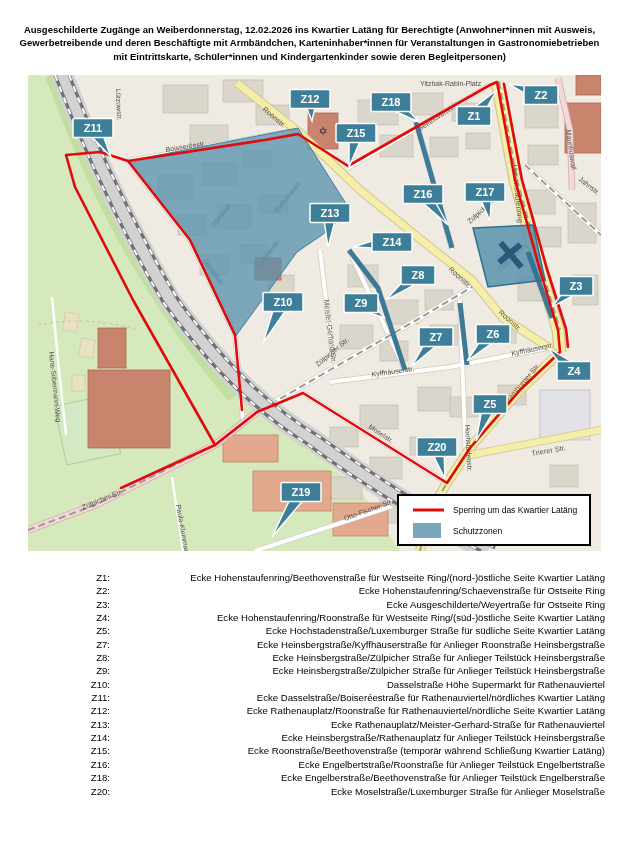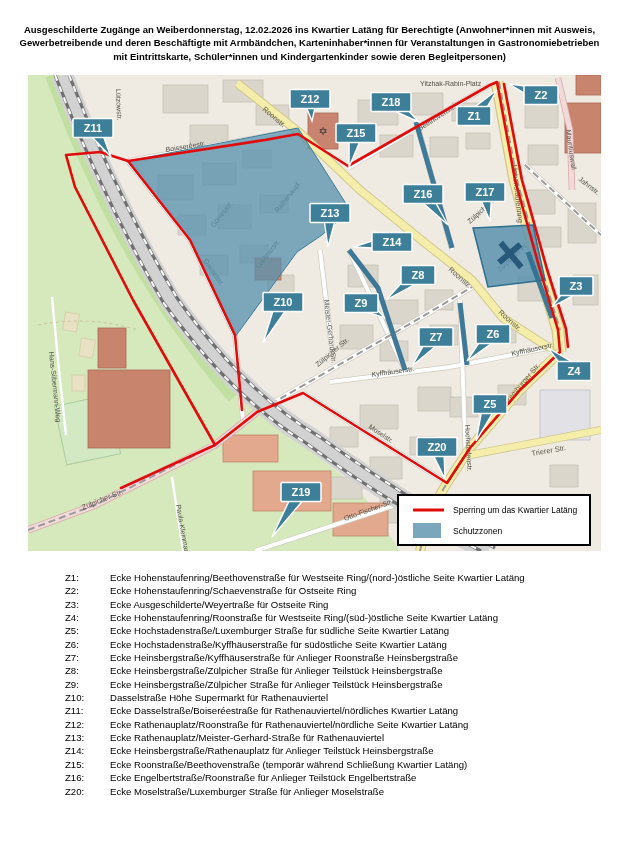--- a/index.html
+++ b/index.html
@@ -5,21 +5,21 @@
   html,body{margin:0;padding:0;background:#fff;}
   body{width:619px;height:843px;position:relative;font-family:"Liberation Sans",sans-serif;overflow:hidden;}
   .title{position:absolute;left:16px;top:23px;width:587px;text-align:center;
          font-size:9.5px;font-weight:bold;line-height:1.4;color:#000;}
   .map{position:absolute;left:28px;top:75px;width:573px;height:476px;overflow:hidden;background:#efebe2;}
   .map svg{display:block;}
   .street{font-size:7px;fill:#4f4e47;}
   .street.big{font-size:7.4px;fill:#5a5648;}
   .marker-text{font-size:11px;font-weight:bold;fill:#ffffff;text-anchor:middle;}
   .legend-text{font-size:8.5px;fill:#000;}
-  .list{position:absolute;left:65px;top:571px;width:540px;}
+  .list{position:absolute;left:65px;top:571px;width:540px;text-align:right;}
   .row{display:flex;font-size:9.6px;line-height:13.35px;color:#000;}
   .zid{width:45px;flex:0 0 45px;}
   .ztext{flex:1;white-space:nowrap;}
 </style>
 </head>
 <body>
 
 <div class="title">Ausgeschilderte Zugänge an Weiberdonnerstag, 12.02.2026 ins Kwartier Latäng für Berechtigte (Anwohner*innen mit Ausweis, Gewerbetreibende und deren Beschäftigte mit Armbändchen, Karteninhaber*innen für Veranstaltungen in Gastronomiebetrieben mit Eintrittskarte, Schüler*innen und Kindergartenkinder sowie deren Begleitpersonen)</div>
 
 <div class="map">
@@ -361,24 +361,20 @@
   <div class="row">
     <span class="zid">Z4:</span>
     <span class="ztext">Ecke Hohenstaufenring/Roonstraße für Westseite Ring/(süd-)östliche Seite Kwartier Latäng</span>
   </div>
 
   <div class="row">
     <span class="zid">Z5:</span>
     <span class="ztext">Ecke Hochstadenstraße/Luxemburger Straße für südliche Seite Kwartier Latäng</span>
   </div>
 
-  <div class="row">
-    <span class="zid">Z6:</span>
-    <span class="ztext">Ecke Hochstadenstraße/Kyffhäuserstraße für südöstliche Seite Kwartier Latäng</span>
-  </div>
 
   <div class="row">
     <span class="zid">Z7:</span>
     <span class="ztext">Ecke Heinsbergstraße/Kyffhäuserstraße für Anlieger Roonstraße Heinsbergstraße</span>
   </div>
 
   <div class="row">
     <span class="zid">Z8:</span>
     <span class="ztext">Ecke Heinsbergstraße/Zülpicher Straße für Anlieger Teilstück Heinsbergstraße</span>
   </div>
@@ -417,19 +413,23 @@
     <span class="zid">Z15:</span>
     <span class="ztext">Ecke Roonstraße/Beethovenstraße (temporär während Schließung Kwartier Latäng)</span>
   </div>
 
   <div class="row">
     <span class="zid">Z16:</span>
     <span class="ztext">Ecke Engelbertstraße/Roonstraße für Anlieger Teilstück Engelbertstraße</span>
   </div>
 
 
+  <div class="row">
+    <span class="zid">Z18:</span>
+    <span class="ztext">Ecke Engelberstraße/Beethovenstraße für Anlieger Teilstück Engelberstraße</span>
+  </div>
 
 
   <div class="row">
     <span class="zid">Z20:</span>
     <span class="ztext">Ecke Moselstraße/Luxemburger Straße für Anlieger Moselstraße</span>
   </div>
 </div>
 
 </body></html>

